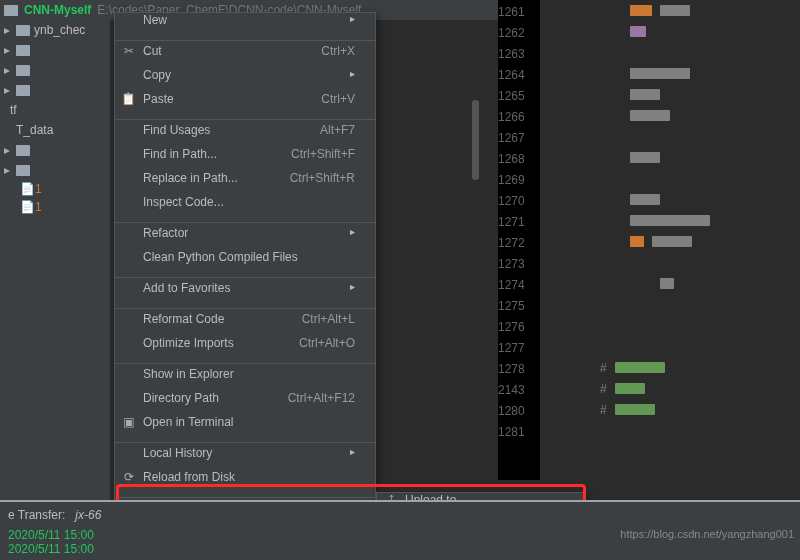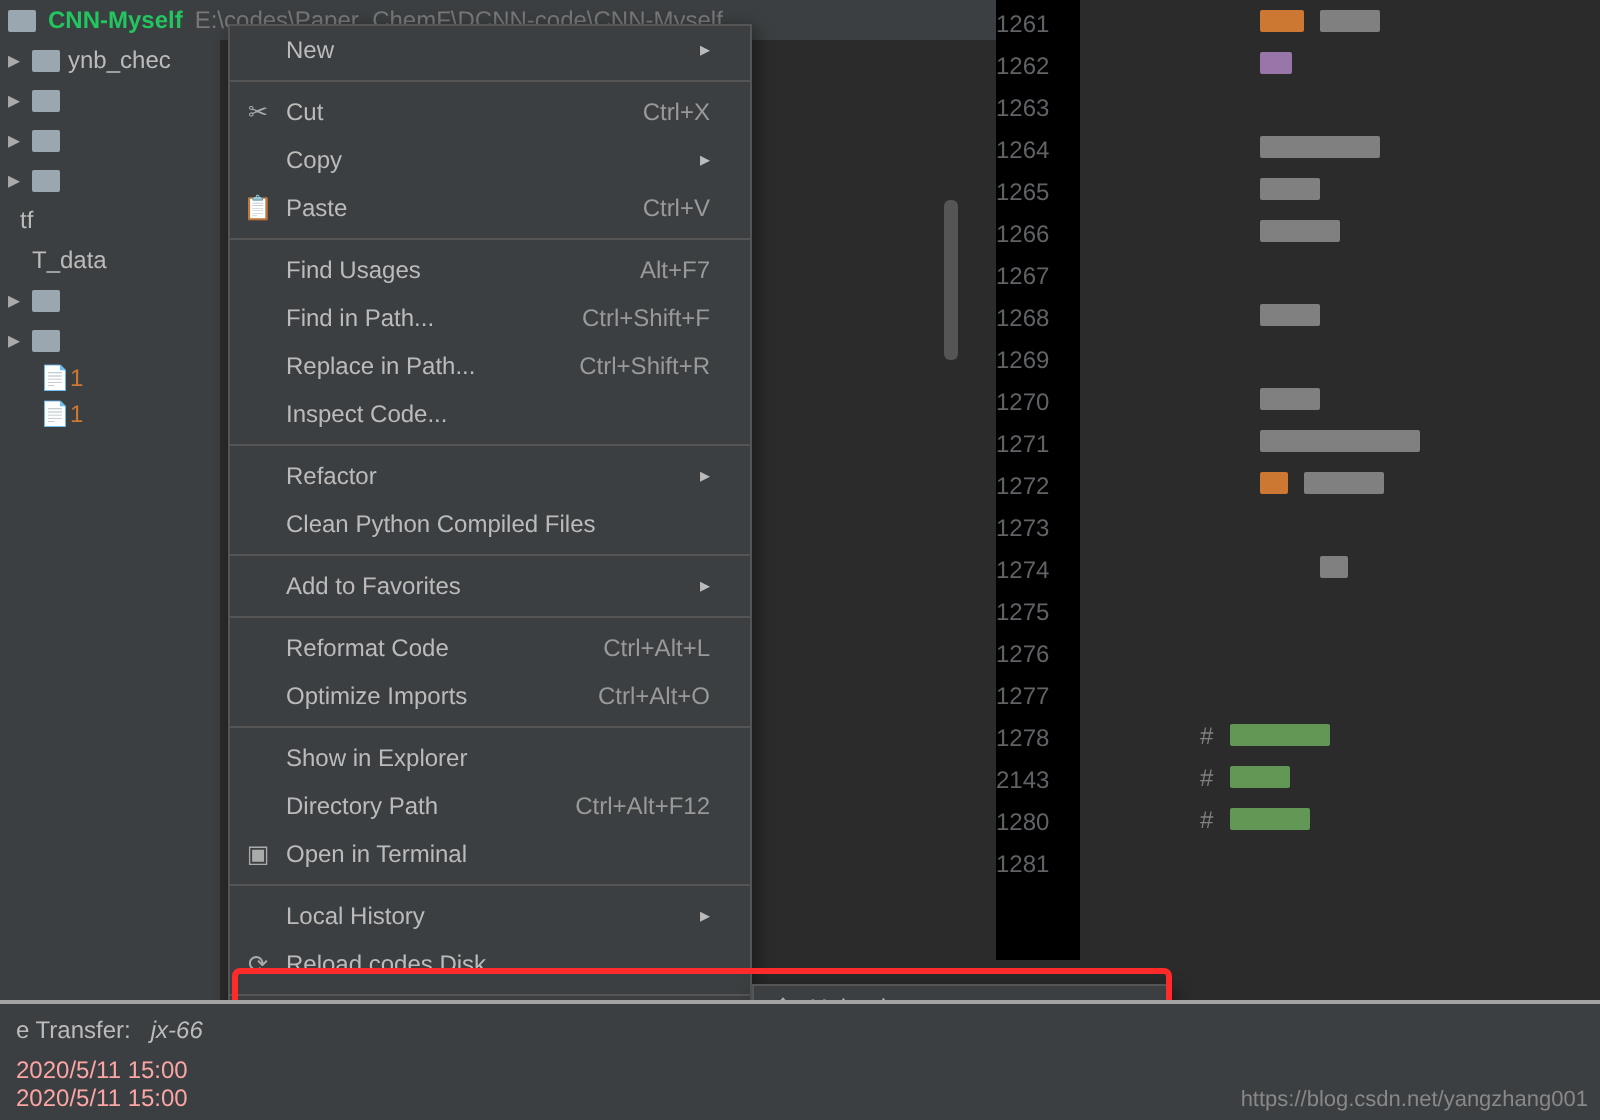--- a/index.html
+++ b/index.html
@@ -17,32 +17,32 @@
 .editor{position:absolute;left:540px;top:0;width:260px;height:480px;background:#2b2b2b}
 .code-line{height:21px;display:flex;align-items:center;padding-left:90px;gap:8px}
 .tok{height:11px;border-radius:1px}
 .tok-o{background:#cc7832;width:22px}
 .tok-p{background:#9876aa;width:16px}
 .tok-g{background:#808080;width:30px}
 .tok-c{background:#629755;width:50px}
 .statusbar{position:absolute;bottom:0;left:0;right:0;height:60px;background:#3c3f41;border-top:2px solid #a3a3a3}
 .transfer{padding:6px 8px;color:#bbb;display:flex;gap:10px}
 .transfer em{font-style:italic}
-.ts{color:#fca5a5;padding-left:8px}
+.ts{color:#22c55e;padding-left:8px}
 .menu{position:absolute;left:114px;top:12px;width:262px;background:#3c3f41;border:1px solid #555;box-shadow:2px 2px 8px rgba(0,0,0,.4)}
-.menu-item{height:24px;display:flex;align-items:center;padding:0 20px 0 28px;position:relative;color:#bbb}
+.menu-item{height:24px;display:flex;align-items:flex-start;padding:0 20px 0 28px;position:relative;color:#bbb}
 .menu-item .sc{margin-left:auto;color:#999}
 .menu-item .sub{margin-left:auto;font-size:10px}
 .menu-sep{height:1px;background:#555;margin:3px 0}
 .micon{position:absolute;left:6px;width:16px;text-align:center;color:#aaa}
 .submenu{position:absolute;left:376px;top:492px;width:210px;background:#3c3f41;border:1px solid #555;box-shadow:2px 2px 8px rgba(0,0,0,.4)}
 .submenu .menu-item{height:22px}
 .hl{border:3px solid #ff2a2a;position:absolute;left:116px;top:484px;width:470px;height:74px;pointer-events:none;border-radius:4px}
 .scrollbar{position:absolute;left:472px;top:100px;width:7px;height:80px;background:#555;border-radius:3px}
-.watermark{position:absolute;right:6px;bottom:4px;color:#888;font-size:11px}
+.watermark{position:absolute;right:6px;bottom:20px;color:#888;font-size:11px}
 </style>
 </head>
 <body>
 
 <div class="top-bar">
   <span class="folder-icon"></span>
   <span class="proj-name">CNN-Myself</span>
   <span class="proj-path">E:\codes\Paper_ChemF\DCNN-code\CNN-Myself</span>
 </div>
 
@@ -233,21 +233,21 @@
       <span class="micon">▣</span>
       <span>Open in Terminal</span>
     </div>
   <div class="menu-sep"></div>
   <div class="menu-item">
       <span>Local History</span>
       <span class="sub">▸</span>
     </div>
   <div class="menu-item">
       <span class="micon">⟳</span>
-      <span>Reload codes Disk</span>
+      <span>Reload from Disk</span>
     </div>
   <div class="menu-sep"></div>
   <div class="menu-item">
       <span class="micon" style="color:#4a88c7">⇄</span>
       <span>Compare With...</span>
       <span class="sc">Ctrl+D</span>
     </div>
   <div class="menu-sep"></div>
   <div class="menu-item">
       <span>Mark Directory as</span>

